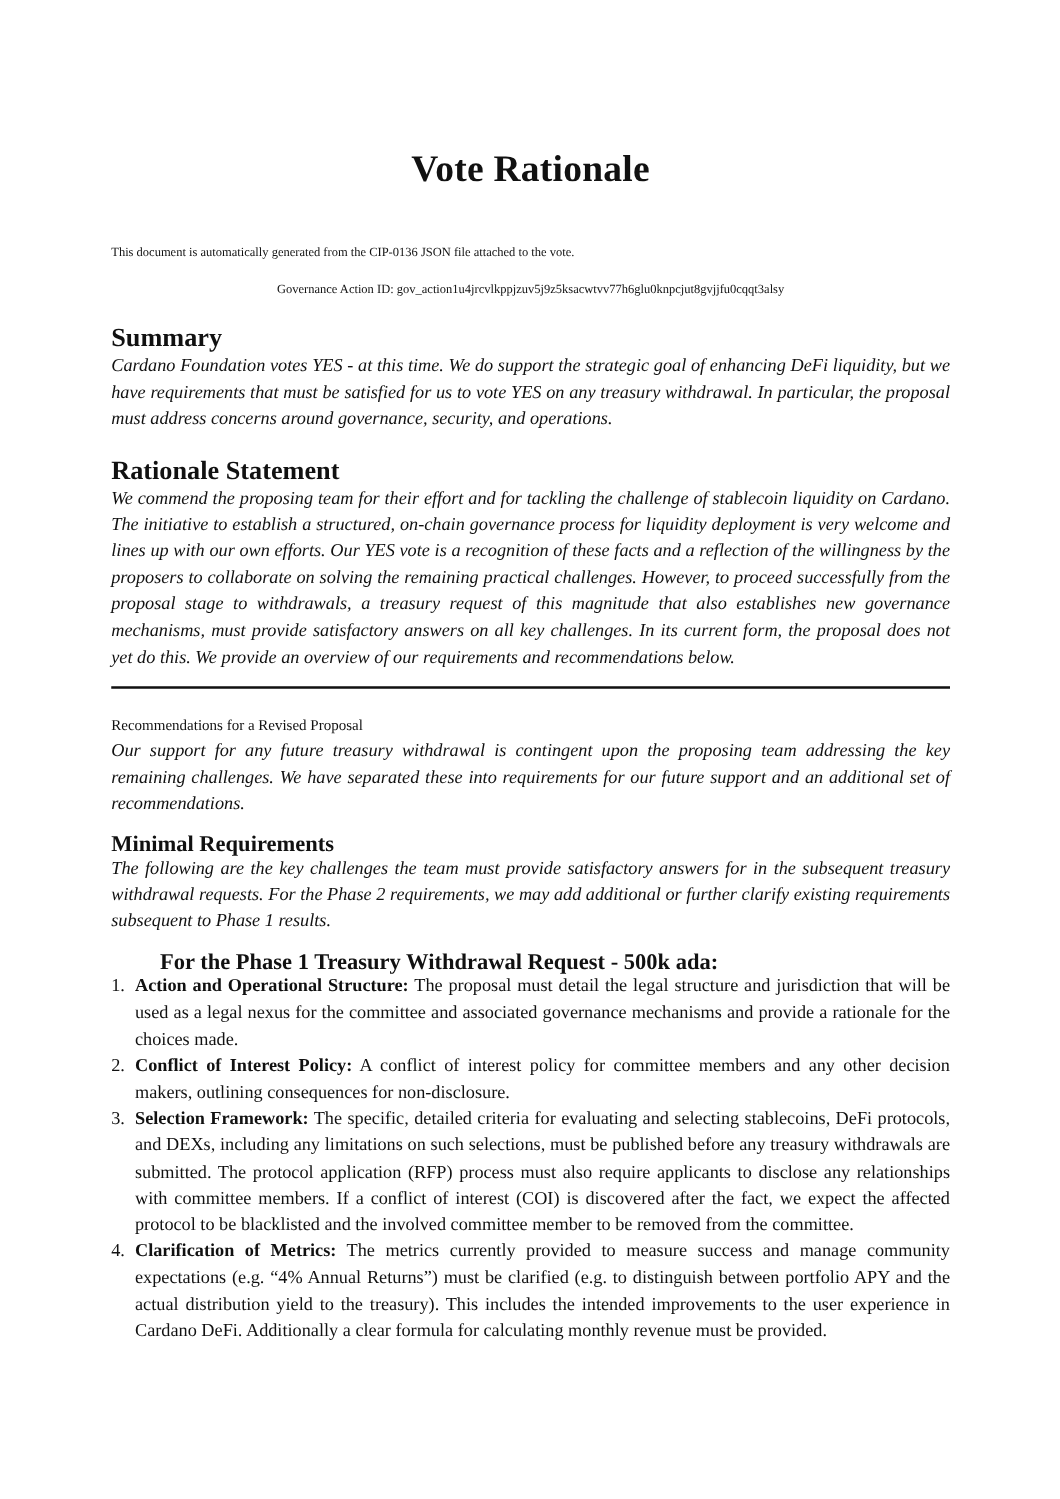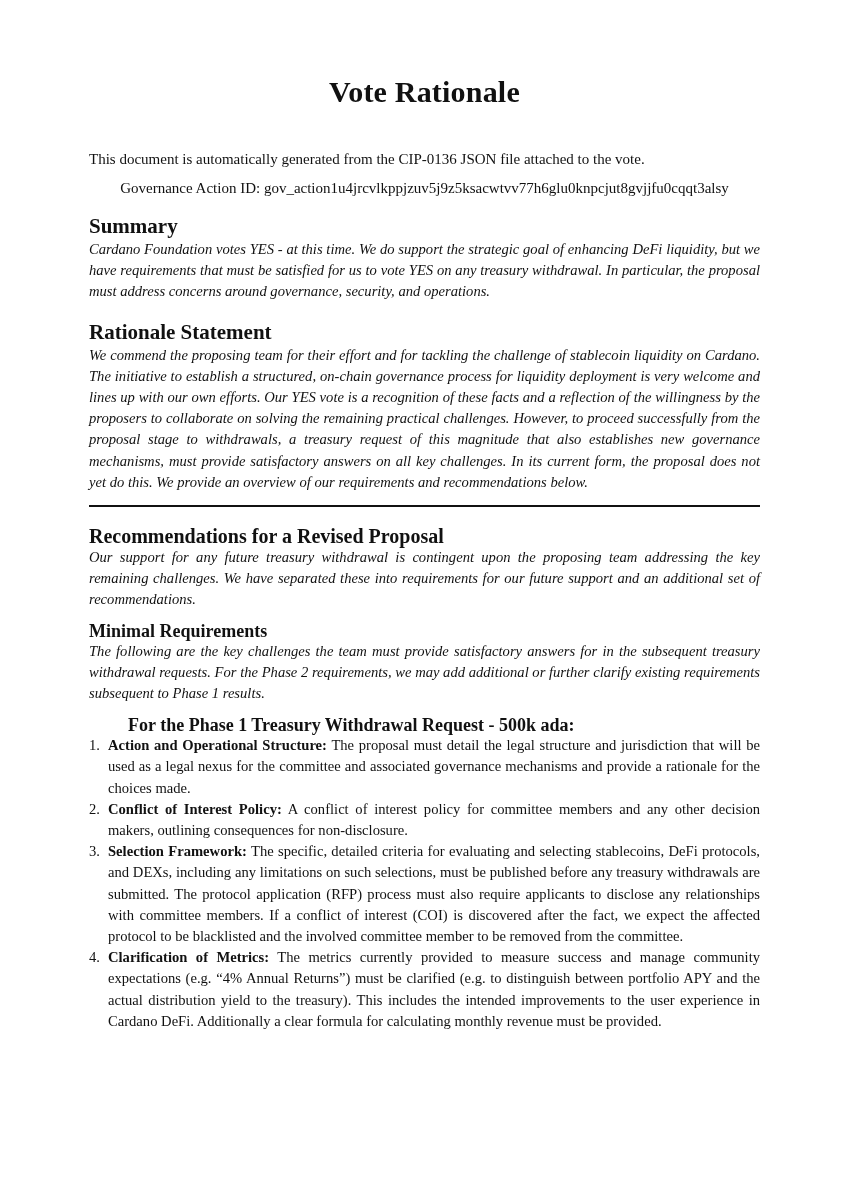--- a/index.html
+++ b/index.html
@@ -19,26 +19,26 @@
       position: absolute;
       left: 89px;
       top: 0;
       width: 671px;
     }
     .doc-title {
       text-align: center;
       font-size: 30px;
       font-weight: bold;
       margin: 0;
-      padding-top: 74px;
+      padding-top: 118px;
       line-height: 36px;
       letter-spacing: 0.2px;
     }
     .intro {
-      font-size: 15px;
+      font-size: 10px;
       line-height: 20px;
       margin: 0;
       text-align: left;
     }
     .intro-1 { margin-top: 39px; }
     .intro-2 { margin-top: 9px; text-align: center; }
     h2 {
       font-size: 21px;
       font-weight: bold;
       margin: 0;
@@ -54,22 +54,22 @@
       hyphens: none;
       font-style: italic;
     }
     .rule {
       margin-top: 12px;
       border: 0;
       border-top: 2px solid #111111;
       height: 0;
     }
     h3 {
-      font-size: 20px;
-      font-weight: bold;
+      font-size: 12px;
+      font-weight: normal;
       margin: 0;
       line-height: 22px;
     }
     .h3-rec { margin-top: 18px; }
     h4 {
       font-size: 18px;
       font-weight: bold;
       margin: 0;
       line-height: 20px;
     }

